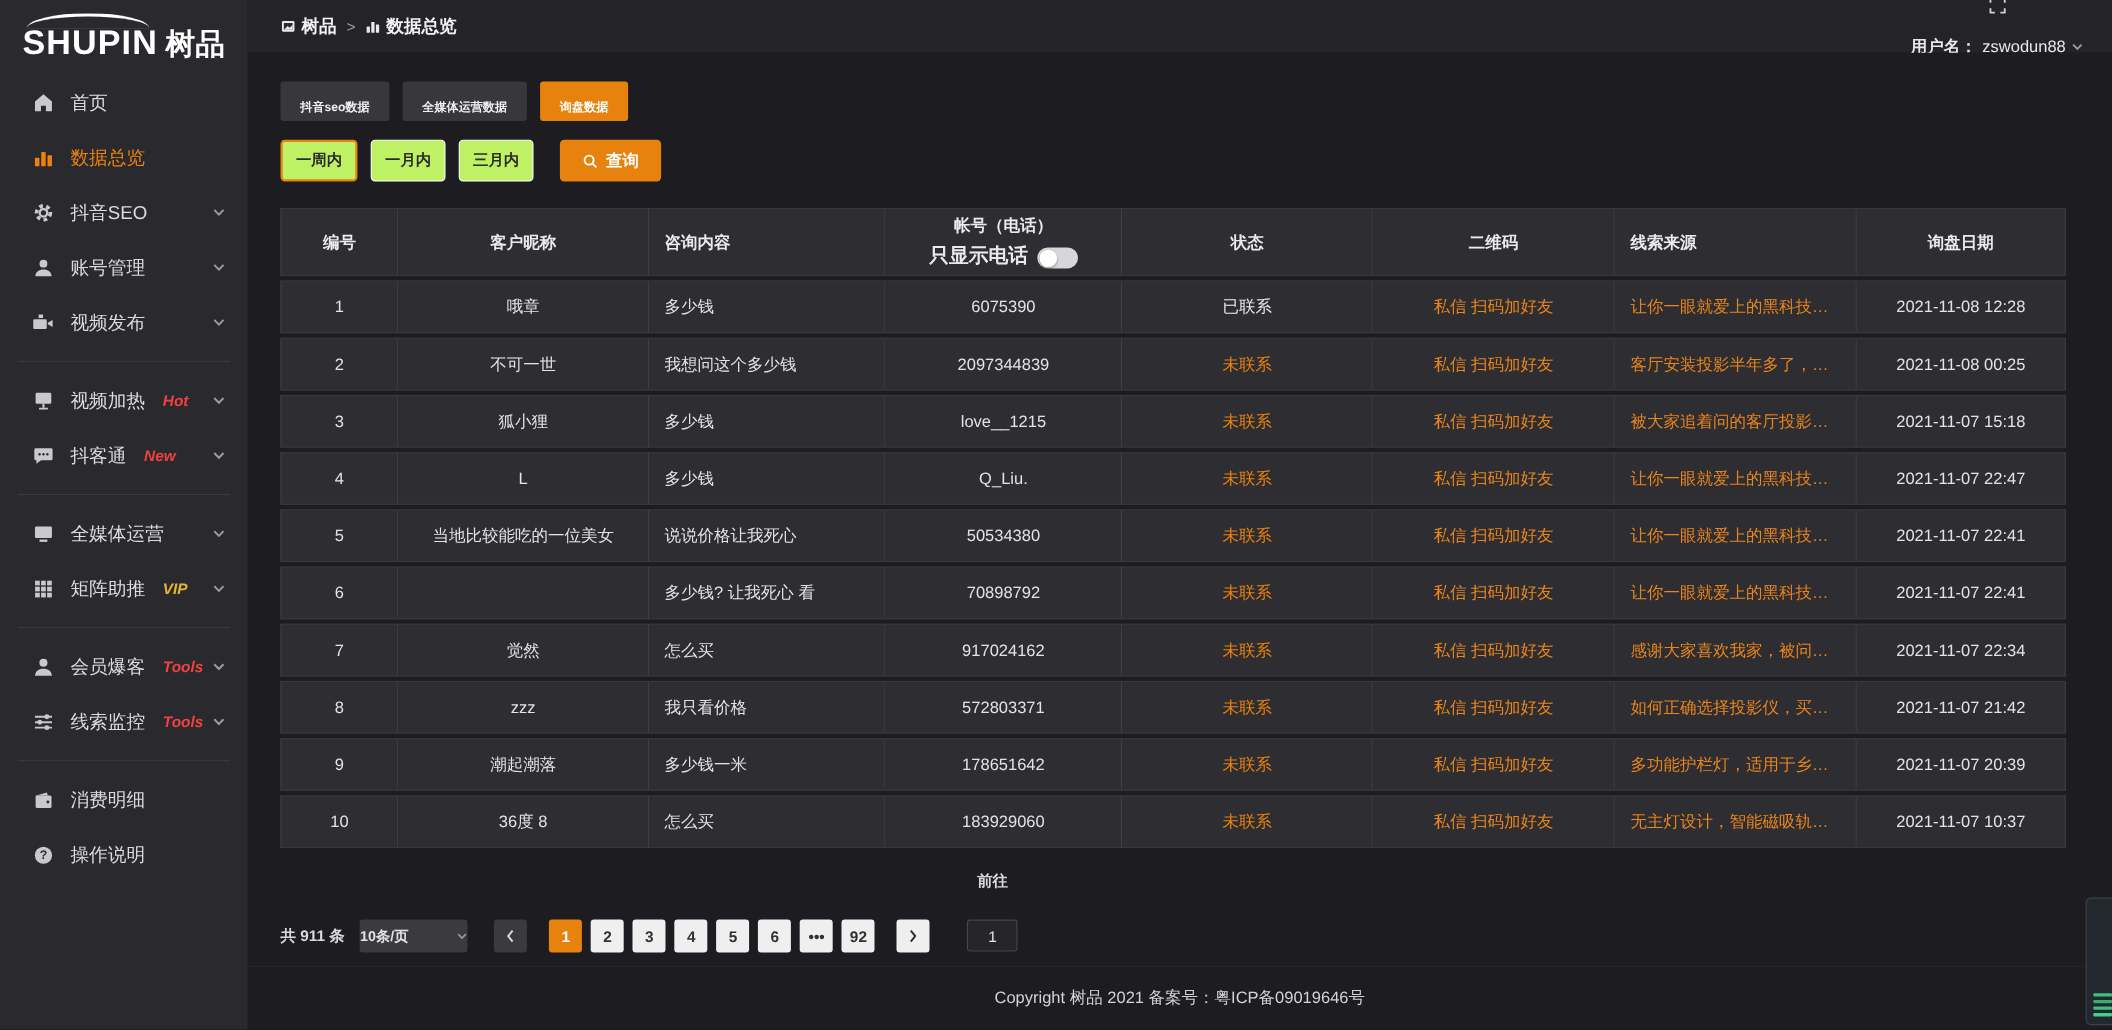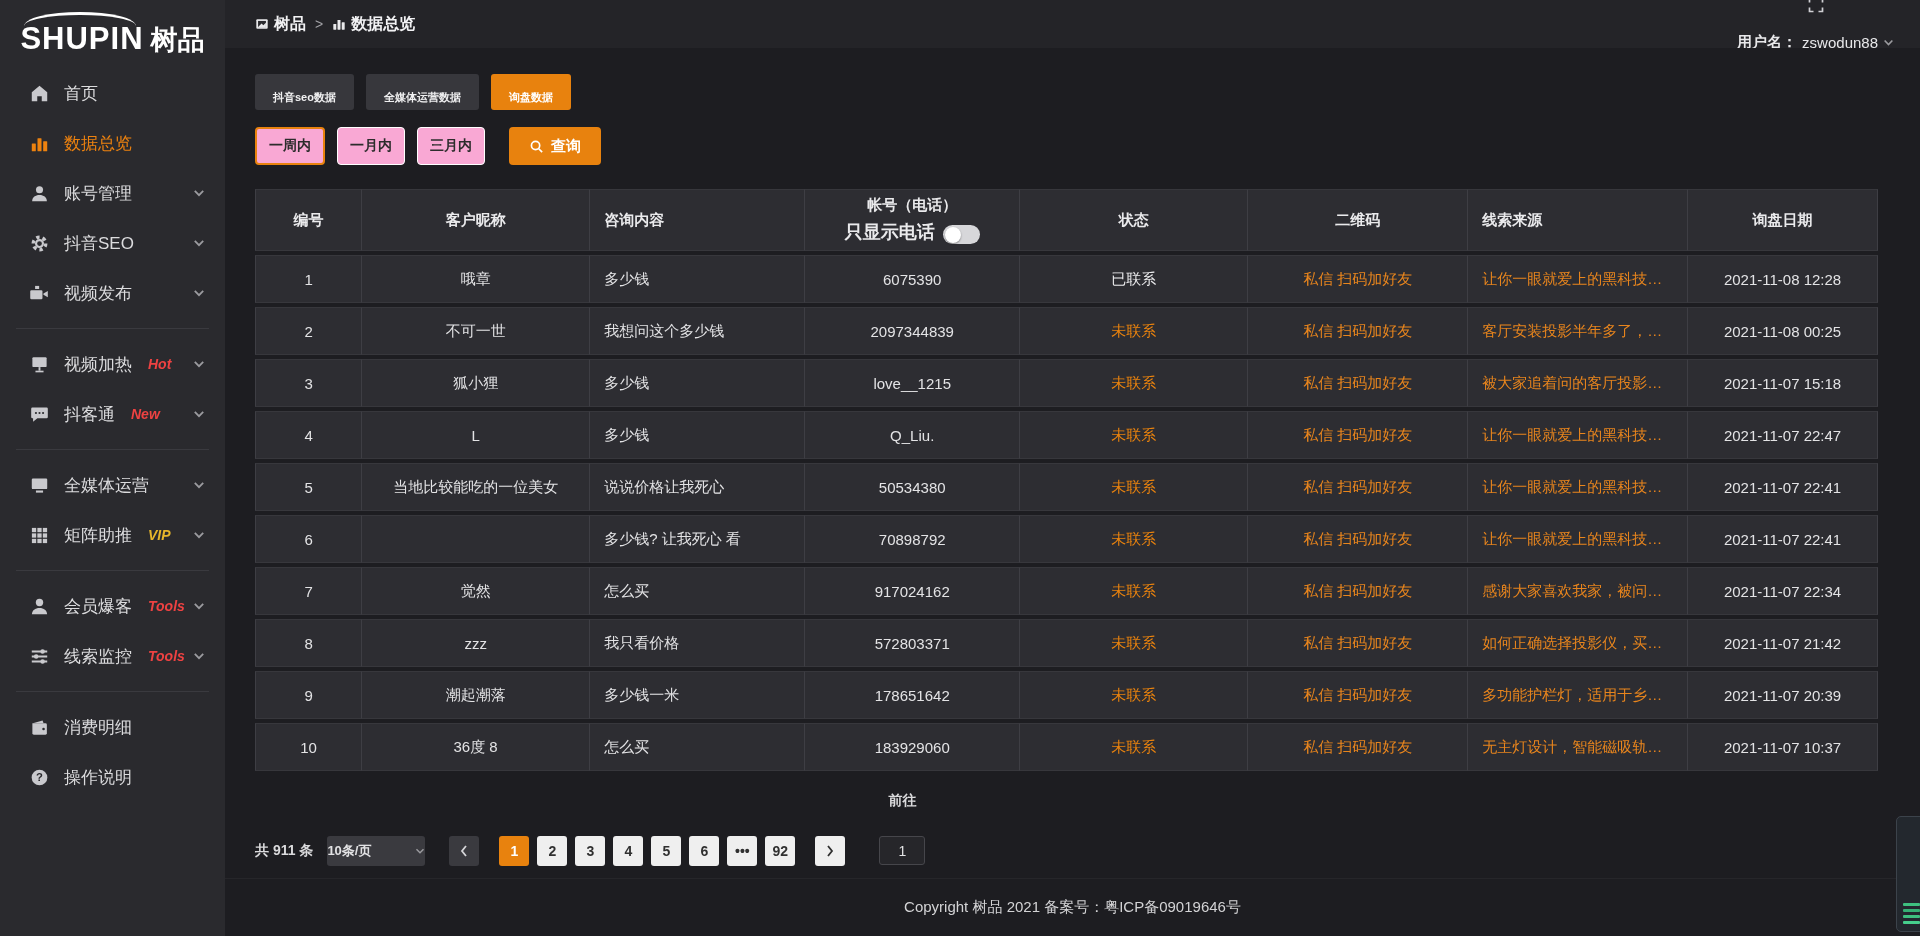--- a/index.html
+++ b/index.html
@@ -43,21 +43,21 @@
           padding:26px 42px 0 30px; }
   .tabs { display:flex; gap:12px; }
   .tab-btn { height:36px; padding:16px 18px; background:#37373c; color:#f0f0f1; font-size:11px; font-weight:700;
              border:none; border-radius:3px; cursor:pointer; font-family:inherit; }
   .tab-btn.active { background:#e8820e; color:#fff; }
 
   .filters { display:flex; align-items:center; margin-top:17px; gap:12px; }
   .select { width:205px; height:38px; background:#3a3a3f; border-radius:4px; display:flex; align-items:center;
             padding:0 12px; color:#b9b9bd; font-size:15px; cursor:pointer; }
   .select .chevron { margin-left:auto; }
-  .period-btn { height:38px; min-width:66px; padding:0 12px; background:#f9a8d4; color:#2c2c2c; border:1px solid #fff;
+  .period-btn { height:38px; min-width:66px; padding:0 12px; background:#bef264; color:#2c2c2c; border:1px solid #fff;
                 border-radius:4px; font-size:14px; font-weight:700; cursor:pointer; font-family:inherit; }
   .period-btn.active { border:2px solid #e8820e; }
   .query-btn { height:38px; padding:0 20px; margin-left:12px; background:#e8820e; border:none; border-radius:4px;
                color:#fff; font-size:15px; font-weight:700; display:flex; align-items:center; gap:7px;
                cursor:pointer; font-family:inherit; }
 
   
   .table-wrap { margin-top:20px; }
   table { width:100%; border-collapse:separate; border-spacing:0 4px; table-layout:fixed; }
   th, td { background:#2d2d32; border-right:1px solid #3e3e44; border-top:1px solid #37373c;
@@ -126,39 +126,39 @@
             <rect x="1.5" y="8" width="3.4" height="6.5" rx="0.5"></rect>
             <rect x="6.3" y="3.5" width="3.4" height="11" rx="0.5"></rect>
             <rect x="11.1" y="6" width="3.4" height="8.5" rx="0.5"></rect>
           </svg>
         </span>
         <span class="menu-label">数据总览</span>
       </div>
       <div class="menu-item">
         <span class="icon m-ico">
           <svg width="19" height="19" viewBox="0 0 16 16" fill="currentColor">
+            <circle cx="8" cy="8" r="5.3" fill="none" stroke="currentColor" stroke-width="2.8" stroke-dasharray="2.8 2.6"></circle>
+            <circle cx="8" cy="8" r="2.9" fill="none" stroke="currentColor" stroke-width="1.8"></circle>
+          </svg>
+        </span>
+        <span class="menu-label">抖音SEO</span>
+        <span class="chevron">
+          <svg width="12" height="12" viewBox="0 0 10 10" fill="none" stroke="currentColor" stroke-width="1.5">
+            <path d="M1.5 3.2 5 6.8 8.5 3.2"></path>
+          </svg>
+        </span>
+      </div>
+      <div class="menu-item">
+        <span class="icon m-ico">
+          <svg width="19" height="19" viewBox="0 0 16 16" fill="currentColor">
             <circle cx="8" cy="4.8" r="3"></circle>
             <path d="M1.8 14.5c0-3.4 2.8-5.2 6.2-5.2s6.2 1.8 6.2 5.2z"></path>
           </svg>
         </span>
         <span class="menu-label">账号管理</span>
-        <span class="chevron">
-          <svg width="12" height="12" viewBox="0 0 10 10" fill="none" stroke="currentColor" stroke-width="1.5">
-            <path d="M1.5 3.2 5 6.8 8.5 3.2"></path>
-          </svg>
-        </span>
-      </div>
-      <div class="menu-item">
-        <span class="icon m-ico">
-          <svg width="19" height="19" viewBox="0 0 16 16" fill="currentColor">
-            <circle cx="8" cy="8" r="5.3" fill="none" stroke="currentColor" stroke-width="2.8" stroke-dasharray="2.8 2.6"></circle>
-            <circle cx="8" cy="8" r="2.9" fill="none" stroke="currentColor" stroke-width="1.8"></circle>
-          </svg>
-        </span>
-        <span class="menu-label">抖音SEO</span>
         <span class="chevron">
           <svg width="12" height="12" viewBox="0 0 10 10" fill="none" stroke="currentColor" stroke-width="1.5">
             <path d="M1.5 3.2 5 6.8 8.5 3.2"></path>
           </svg>
         </span>
       </div>
       <div class="menu-item">
         <span class="icon m-ico">
           <svg width="19" height="19" viewBox="0 0 16 16" fill="currentColor">
             <path d="M1.2 5.2h8.3a1 1 0 0 1 1 1v5.6a1 1 0 0 1-1 1H1.2a1 1 0 0 1-1-1V6.2a1 1 0 0 1 1-1z"></path>

